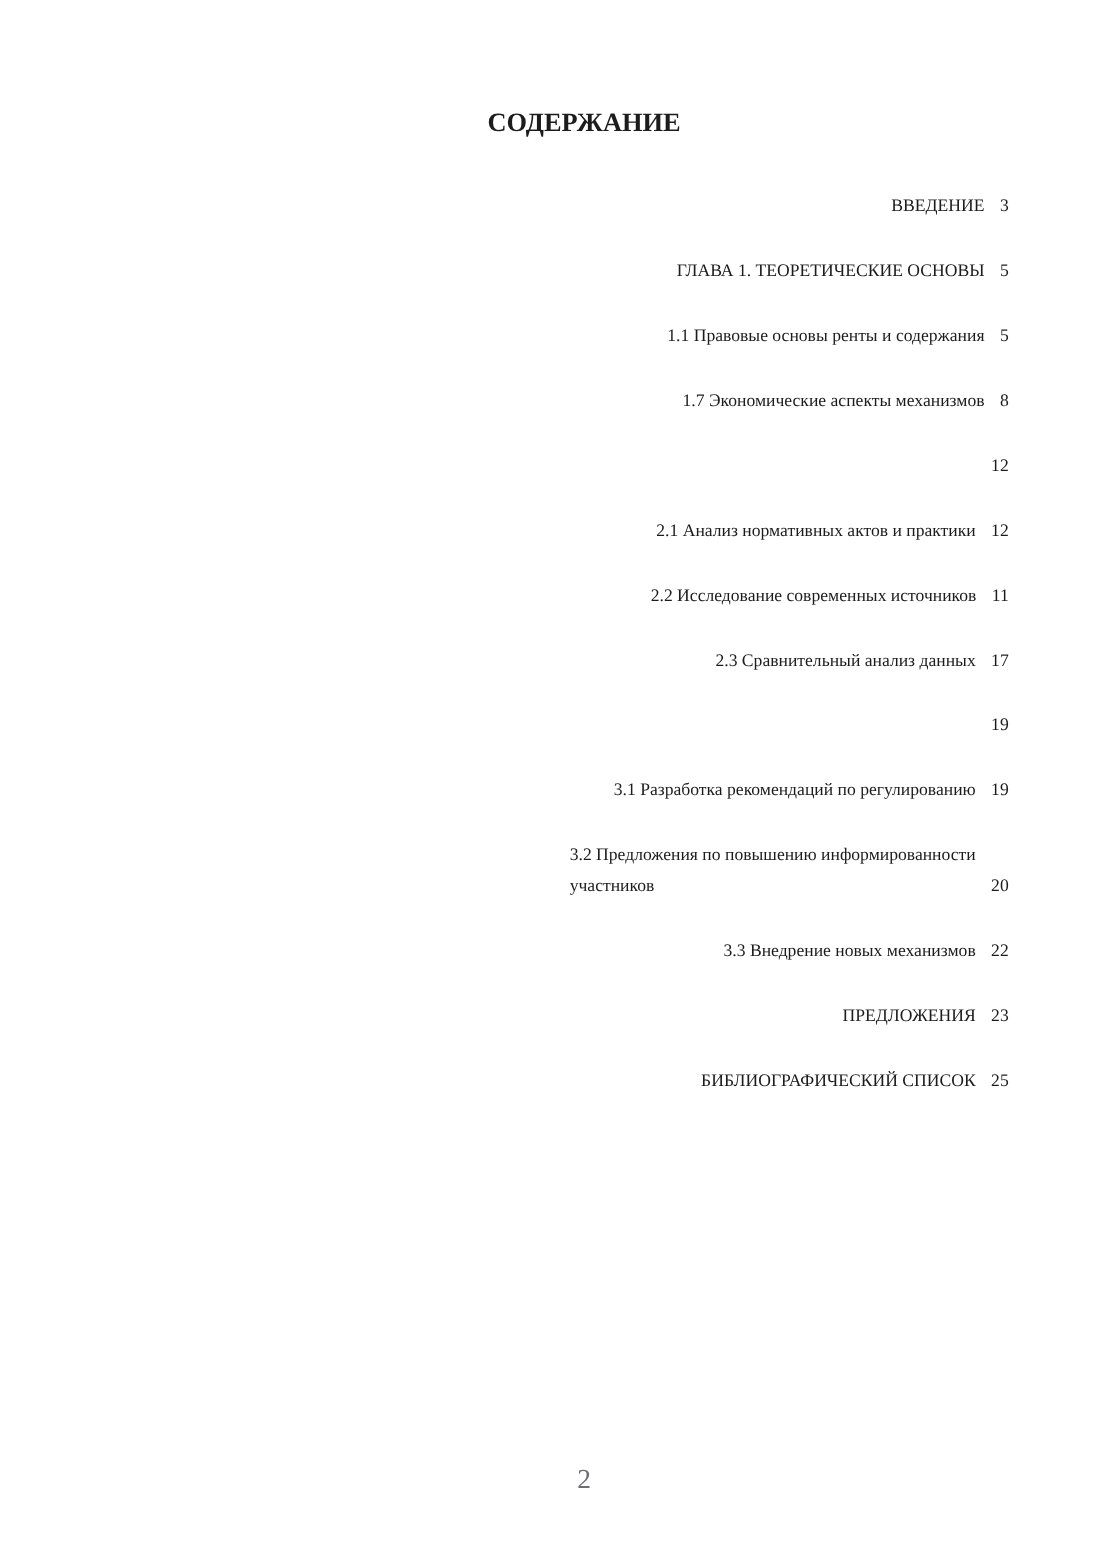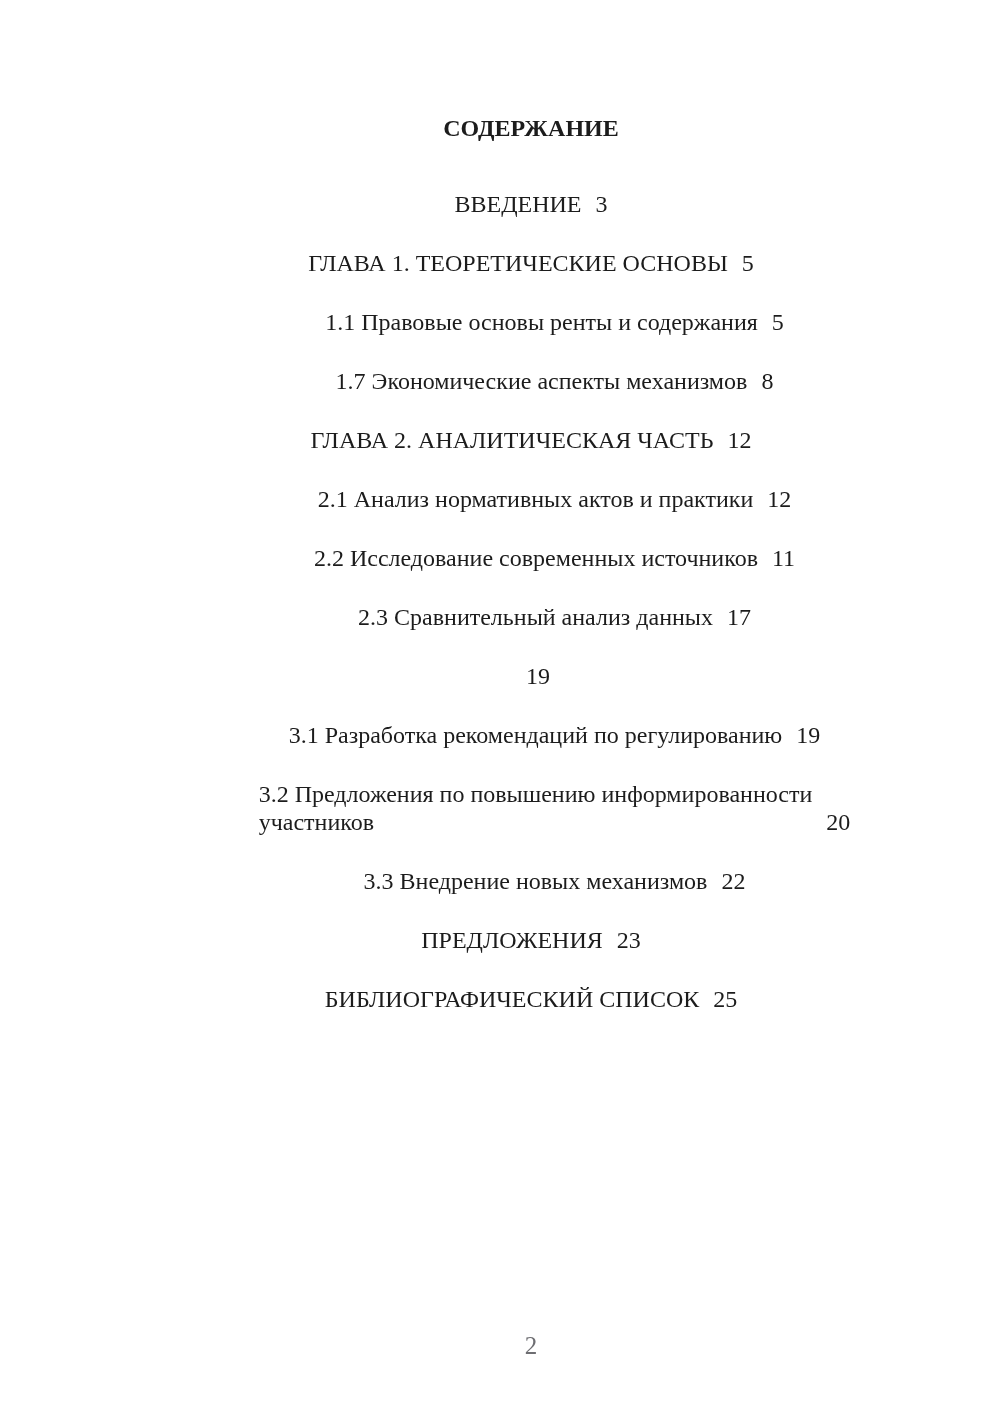--- a/index.html
+++ b/index.html
@@ -17,29 +17,29 @@
     position: absolute;
     left: 145px;
     top: 98px;
     width: 772px;
   }
   .doc-title {
     text-align: center;
     font-weight: bold;
     font-size: 24px;
     line-height: 29px;
-    margin: 16px 0 47px 0;
+    margin: 0 0 47px 0;
   }
   .toc { margin: 0; padding: 0; }
   .toc-row {
     display: flex;
-    justify-content: center;
+    justify-content: flex-end;
     align-items: flex-end;
     margin-bottom: 8px;
-    font-size: 24px;
+    font-size: 16px;
     line-height: 28px;
     margin-top: 31px;
   }
   .toc-row.lvl1 { padding-left: 47px; }
   .toc-text { text-align: left; }
   .toc-line2 { display: block; }
   .toc-line2:empty { display: none; }
   .toc-page { flex: 0 0 auto; padding-left: 14px; }
   .footer {
     position: absolute;
@@ -77,21 +77,20 @@
         <div class="toc-page">5</div>
       </div>
 
       <div class="toc-row lvl1">
         <div class="toc-text"><span>1.7 Экономические аспекты механизмов</span></div>
         <div class="toc-page">8</div>
       </div>
 
 
       <div class="toc-row lvl0">
-        <div class="toc-text"><span>ГЛАВА 2. АНАЛИТИЧЕСКАЯ ЧАСТЬ</span></div>
         <div class="toc-page">12</div>
       </div>
 
       <div class="toc-row lvl1">
         <div class="toc-text"><span>2.1 Анализ нормативных актов и практики</span></div>
         <div class="toc-page">12</div>
       </div>
 
       <div class="toc-row lvl1">
         <div class="toc-text"><span>2.2 Исследование современных источников</span></div>

